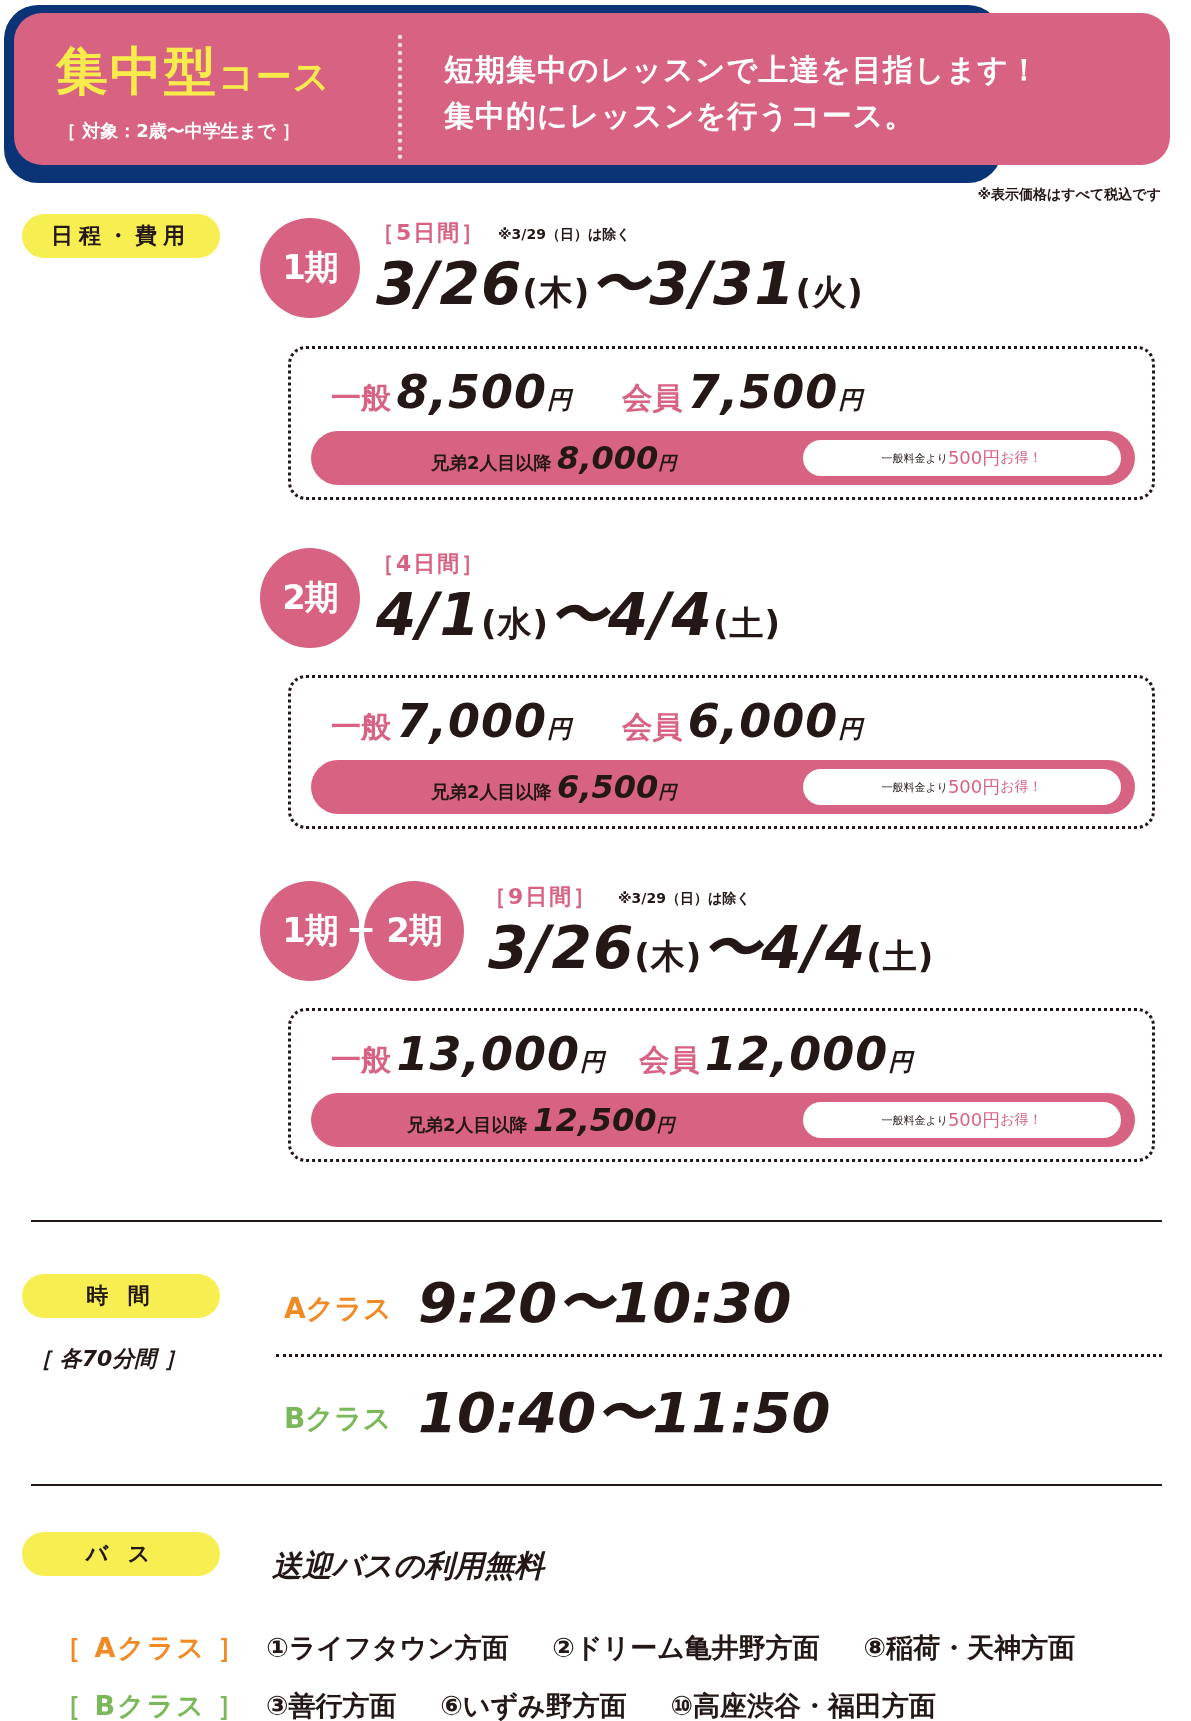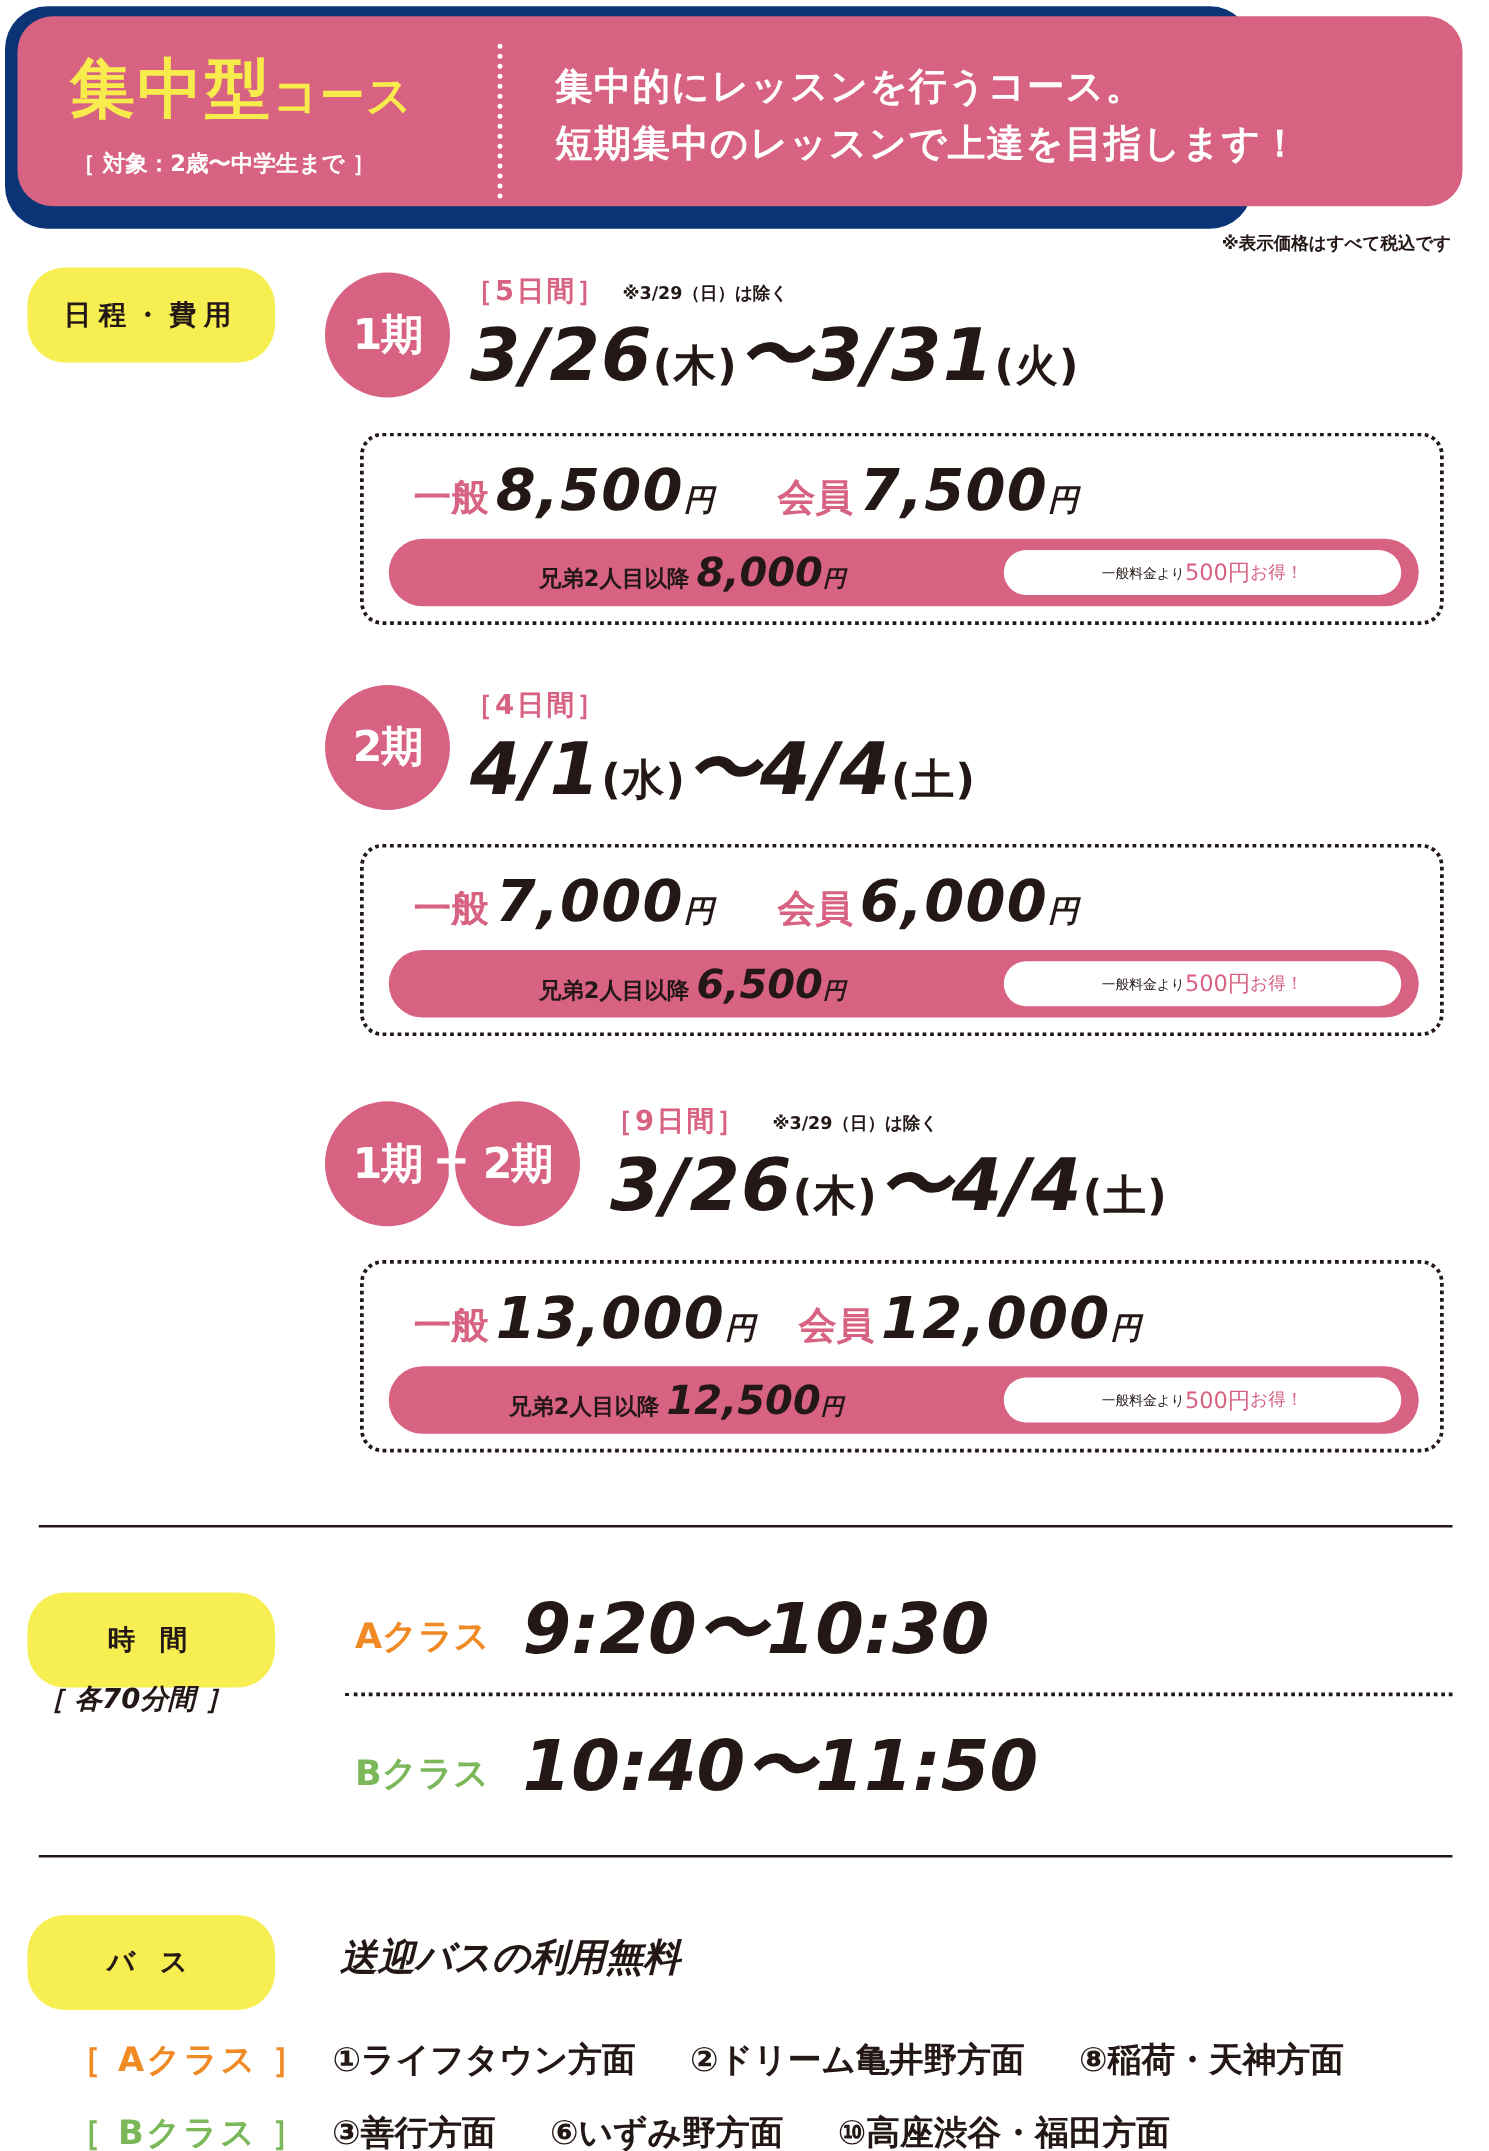--- a/index.html
+++ b/index.html
@@ -19,21 +19,21 @@
   .h-title .big { font-size: 52px; letter-spacing: 2px; }
   .h-title .small { font-size: 36px; letter-spacing: 1px; }
   .h-target { position: absolute; left: 44px; top: 106px; color: #ffffff; font-weight: bold; font-size: 18px; white-space: nowrap; }
   .h-divider { position: absolute; left: 384px; top: 22px; height: 124px; border-left: 4px dotted #ffffff; }
   .h-desc { position: absolute; left: 430px; top: 34px; color: #ffffff; font-weight: bold; font-size: 30px; line-height: 46px; white-space: nowrap; letter-spacing: 1px; }
 
   .tax-note { position: absolute; right: 30px; top: 186px; font-size: 14px; font-weight: bold; }
 
   
   .pill {
-    position: absolute; left: 22px; width: 198px; height: 76px; border-radius: 30px;
+    position: absolute; left: 22px; width: 198px; height: 44px; border-radius: 30px;
     background: #f7ef52; display: flex; align-items: center; justify-content: center;
     font-weight: bold; font-size: 22px; letter-spacing: 6px;
   }
 
   
   .circle {
     position: absolute; width: 100px; height: 100px; border-radius: 50%;
     background: #d86282; color: #ffffff; font-weight: bold; font-size: 34px;
     display: flex; align-items: center; justify-content: center; letter-spacing: -1px;
   }
@@ -88,22 +88,22 @@
 <body>
 
 <div class="header">
   <div class="header-inner">
     <div class="h-title">
       <span class="big">集中型</span><span class="small">コース</span>
     </div>
     <div class="h-target">［ 対象：2歳〜中学生まで ］</div>
     <div class="h-divider"></div>
     <div class="h-desc">
+      <div>短期集中のレッスンで上達を目指します！</div>
       <div>集中的にレッスンを行うコース。</div>
-      <div>短期集中のレッスンで上達を目指します！</div>
     </div>
   </div>
 </div>
 
 <div class="tax-note">※表示価格はすべて税込です</div>
 
 <div class="pill" style="top:214px;">日程・費用</div>
 
 <div class="circle" style="left:260px; top:218px;">1期</div>
 <div class="days" style="left:372px; top:218px;">［5日間］</div>

